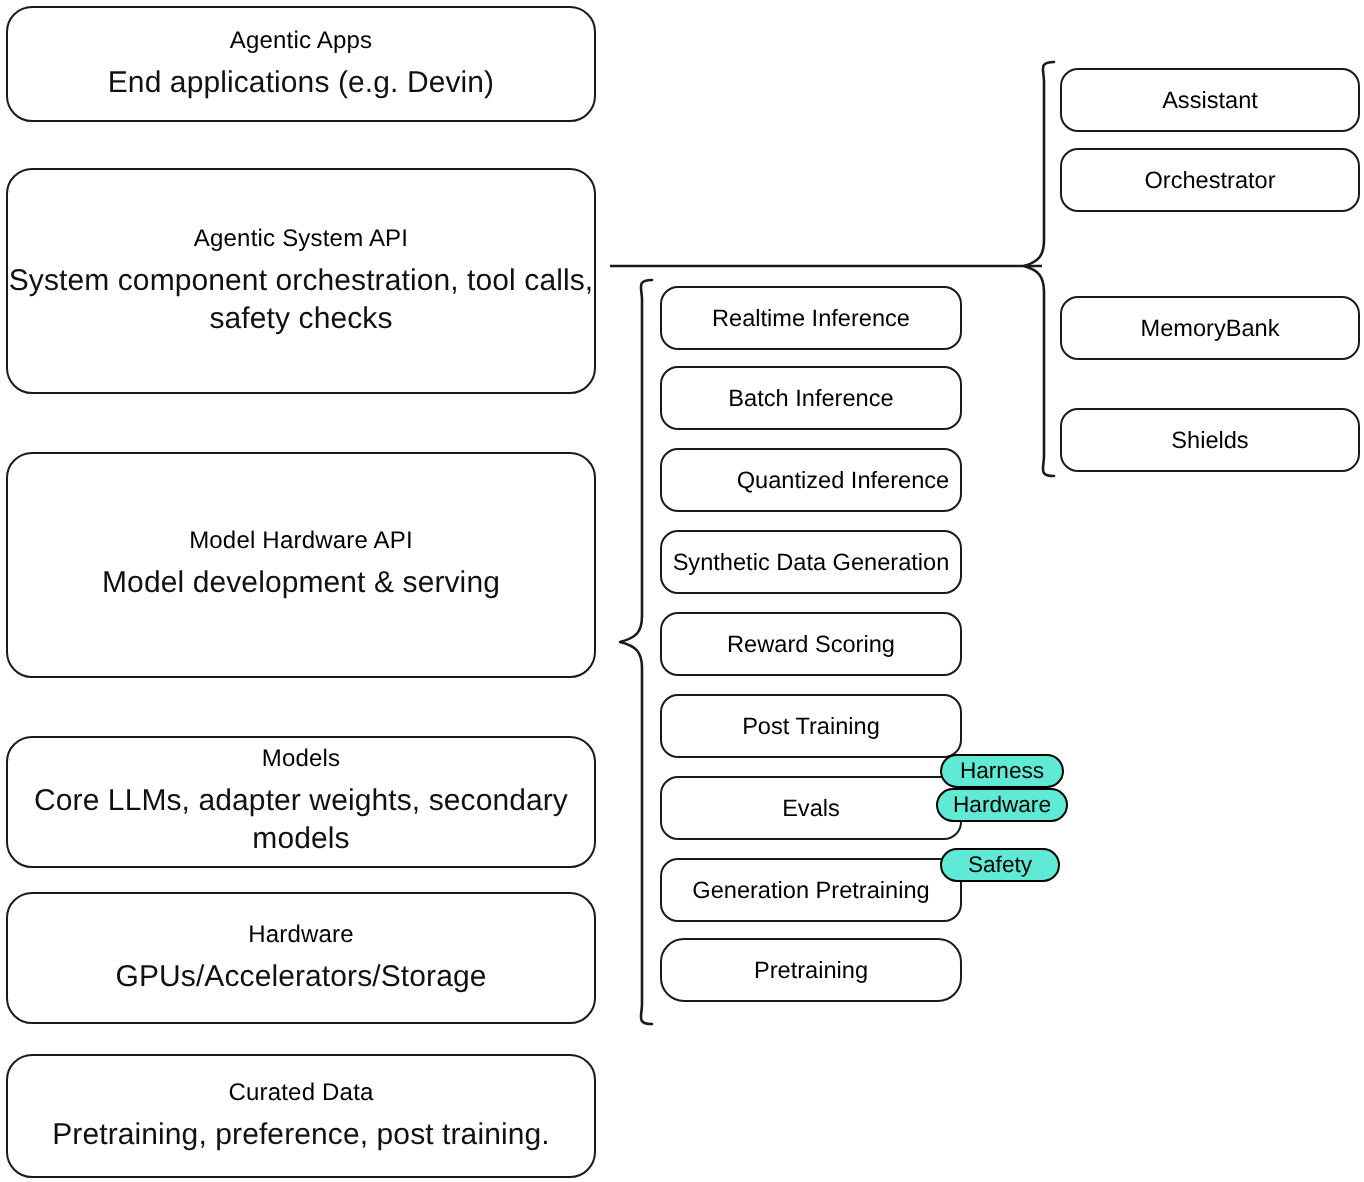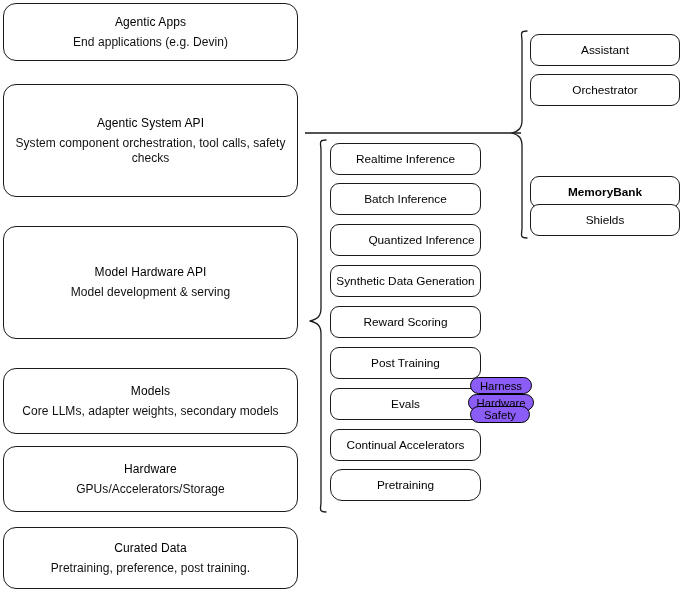--- a/index.html
+++ b/index.html
@@ -44,21 +44,21 @@
     left: 3px;
     width: 295px;
     border-radius: 13px;
   }
   .stack-title {
     font-size: 12px;
     color: #000;
     letter-spacing: .1px;
   }
   .stack-sub {
-    font-size: 12px;
+    font-size: 15px;
     color: #111;
     margin-top: 5px;
     letter-spacing: .05px;
   }
 
   .stack-0 { top: 3px;   height: 58px; }
   .stack-1 { top: 84px;  height: 113px; }
   .stack-2 { top: 226px; height: 113px; }
   .stack-3 { top: 368px; height: 66px; }
   .stack-4 { top: 446px; height: 66px; }
@@ -86,42 +86,42 @@
   .right-node {
     left: 530px;
     width: 150px;
     height: 32px;
     font-size: 11.8px;
     border-radius: 9px;
   }
   .right-0 { top: 34px; }
   .right-1 { top: 74px; }
   .right-2 { top: 118px; }
-  .right-3 { top: 176px; font-weight: bold; }
+  .right-3 { top: 148px; }
   .right-4 { top: 204px; }
 
   
   .pill {
     position: absolute;
     box-sizing: border-box;
     border: 1.4px solid #000;
     border-radius: 999px;
-    background: #8b5cf6;
+    background: #5eead4;
     display: flex;
     align-items: center;
     justify-content: center;
     font-size: 11.3px;
     color: #000;
     height: 17px;
     z-index: 6;
     text-align: right;
   }
   .pill-0 { left: 470px; top: 377px; width: 62px; }
   .pill-1 { left: 468px; top: 394px; width: 66px; }
-  .pill-2 { left: 470px; top: 406px; width: 60px; }
+  .pill-2 { left: 470px; top: 424px; width: 60px; }
 
   .brace-svg, .conn-svg {
     position: absolute;
     top: 0; left: 0;
     width: 682px;
     height: 591px;
     pointer-events: none;
     overflow: visible;
   }
   .brace-path {
@@ -195,21 +195,21 @@
     <div class="stack-sub">Pretraining, preference, post training.</div>
   </div>
 
   <div class="node mid-node mid-0">Realtime Inference</div>
   <div class="node mid-node mid-1">Batch Inference</div>
   <div class="node mid-node mid-2">Quantized Inference</div>
   <div class="node mid-node mid-3">Synthetic Data Generation</div>
   <div class="node mid-node mid-4">Reward Scoring</div>
   <div class="node mid-node mid-5">Post Training</div>
   <div class="node mid-node mid-6">Evals</div>
-  <div class="node mid-node mid-7">Continual Accelerators</div>
+  <div class="node mid-node mid-7">Generation Pretraining</div>
   <div class="node mid-node mid-8">Pretraining</div>
 
   <div class="pill pill-0">Harness</div>
   <div class="pill pill-1">Hardware</div>
   <div class="pill pill-2">Safety</div>
 
   <div class="node right-node right-0">Assistant</div>
   <div class="node right-node right-1">Orchestrator</div>
   <div class="node right-node right-3">MemoryBank</div>
   <div class="node right-node right-4">Shields</div>

